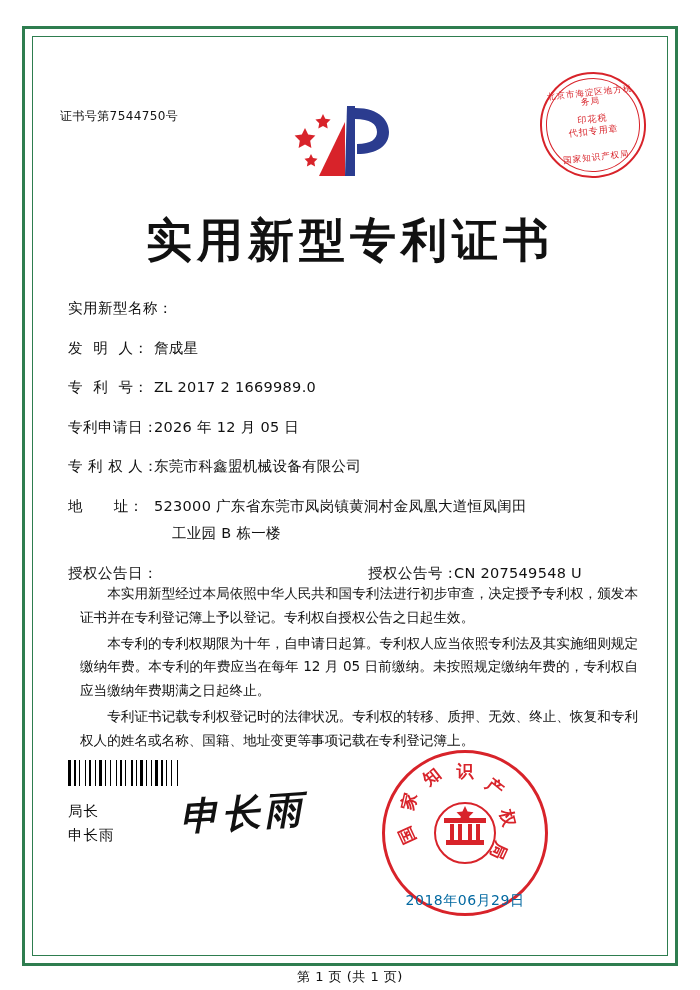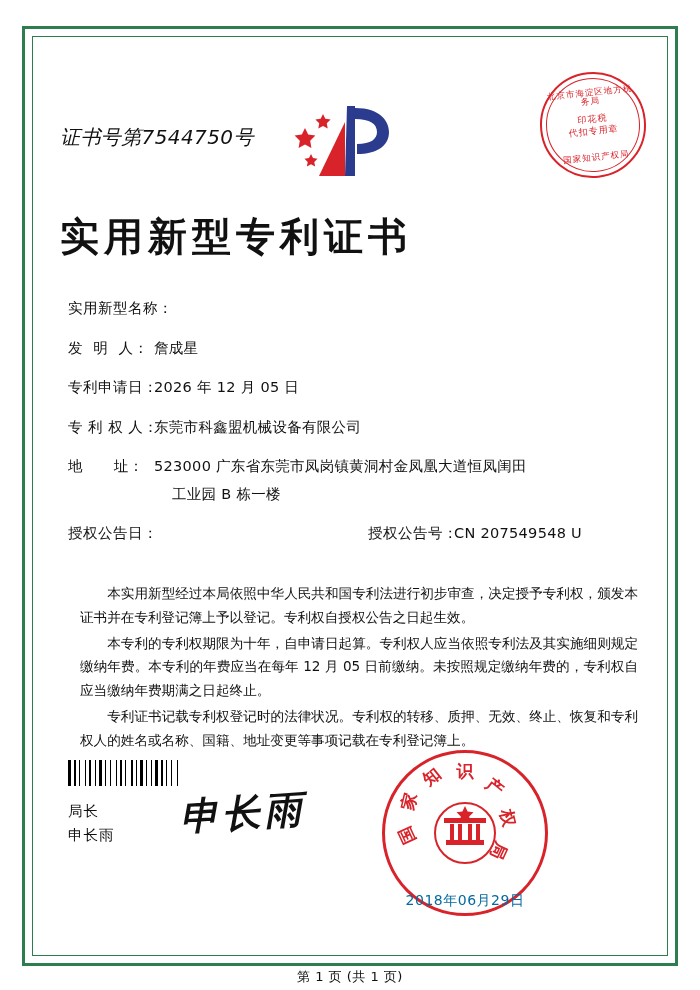--- a/index.html
+++ b/index.html
@@ -58,25 +58,24 @@
     position: absolute;
     left: 60px;
     top: 60px;
     right: 60px;
     bottom: 60px;
   }
 
   .cert-no {
     position: absolute;
     left: 0;
-    top: 64px;
-    font-size: 20px;
+    top: 48px;
+    font-size: 12px;
     letter-spacing: 0.4px;
     font-family: "DejaVu Sans", "Liberation Sans", sans-serif;
-    font-style: italic;
   }
 
   
   .logo {
     position: absolute;
     left: 50%;
     top: 42px;
     transform: translateX(-50%);
     width: 130px;
     height: 80px;
@@ -126,22 +125,22 @@
     line-height: 1.35;
     letter-spacing: 1px;
   }
 
   
   .doc-title {
     position: absolute;
     left: 0;
     right: 0;
     top: 150px;
-    text-align: left;
-    font-size: 39px;
+    text-align: center;
+    font-size: 46px;
     font-weight: bold;
     letter-spacing: 5px;
     font-family: "DejaVu Sans", "Liberation Sans", sans-serif;
   }
 
   
   .fields {
     position: absolute;
     left: 8px;
     right: 0;
@@ -328,20 +327,24 @@
 
       <div class="field-row">
         <div class="field-label">实用新型名称：</div>
       </div>
 
       <div class="field-row">
         <div class="field-label">发  明  人：</div>
         <div class="field-value">詹成星</div>
       </div>
 
+      <div class="field-row">
+        <div class="field-label">专  利  号：</div>
+        <div class="field-value">ZL 2017 2 1669989.0</div>
+      </div>
 
       <div class="field-row">
         <div class="field-label">专利申请日：</div>
         <div class="field-value">2026 年 12 月 05 日</div>
       </div>
 
       <div class="field-row">
         <div class="field-label">专 利 权 人：</div>
         <div class="field-value">东莞市科鑫盟机械设备有限公司</div>
       </div>

